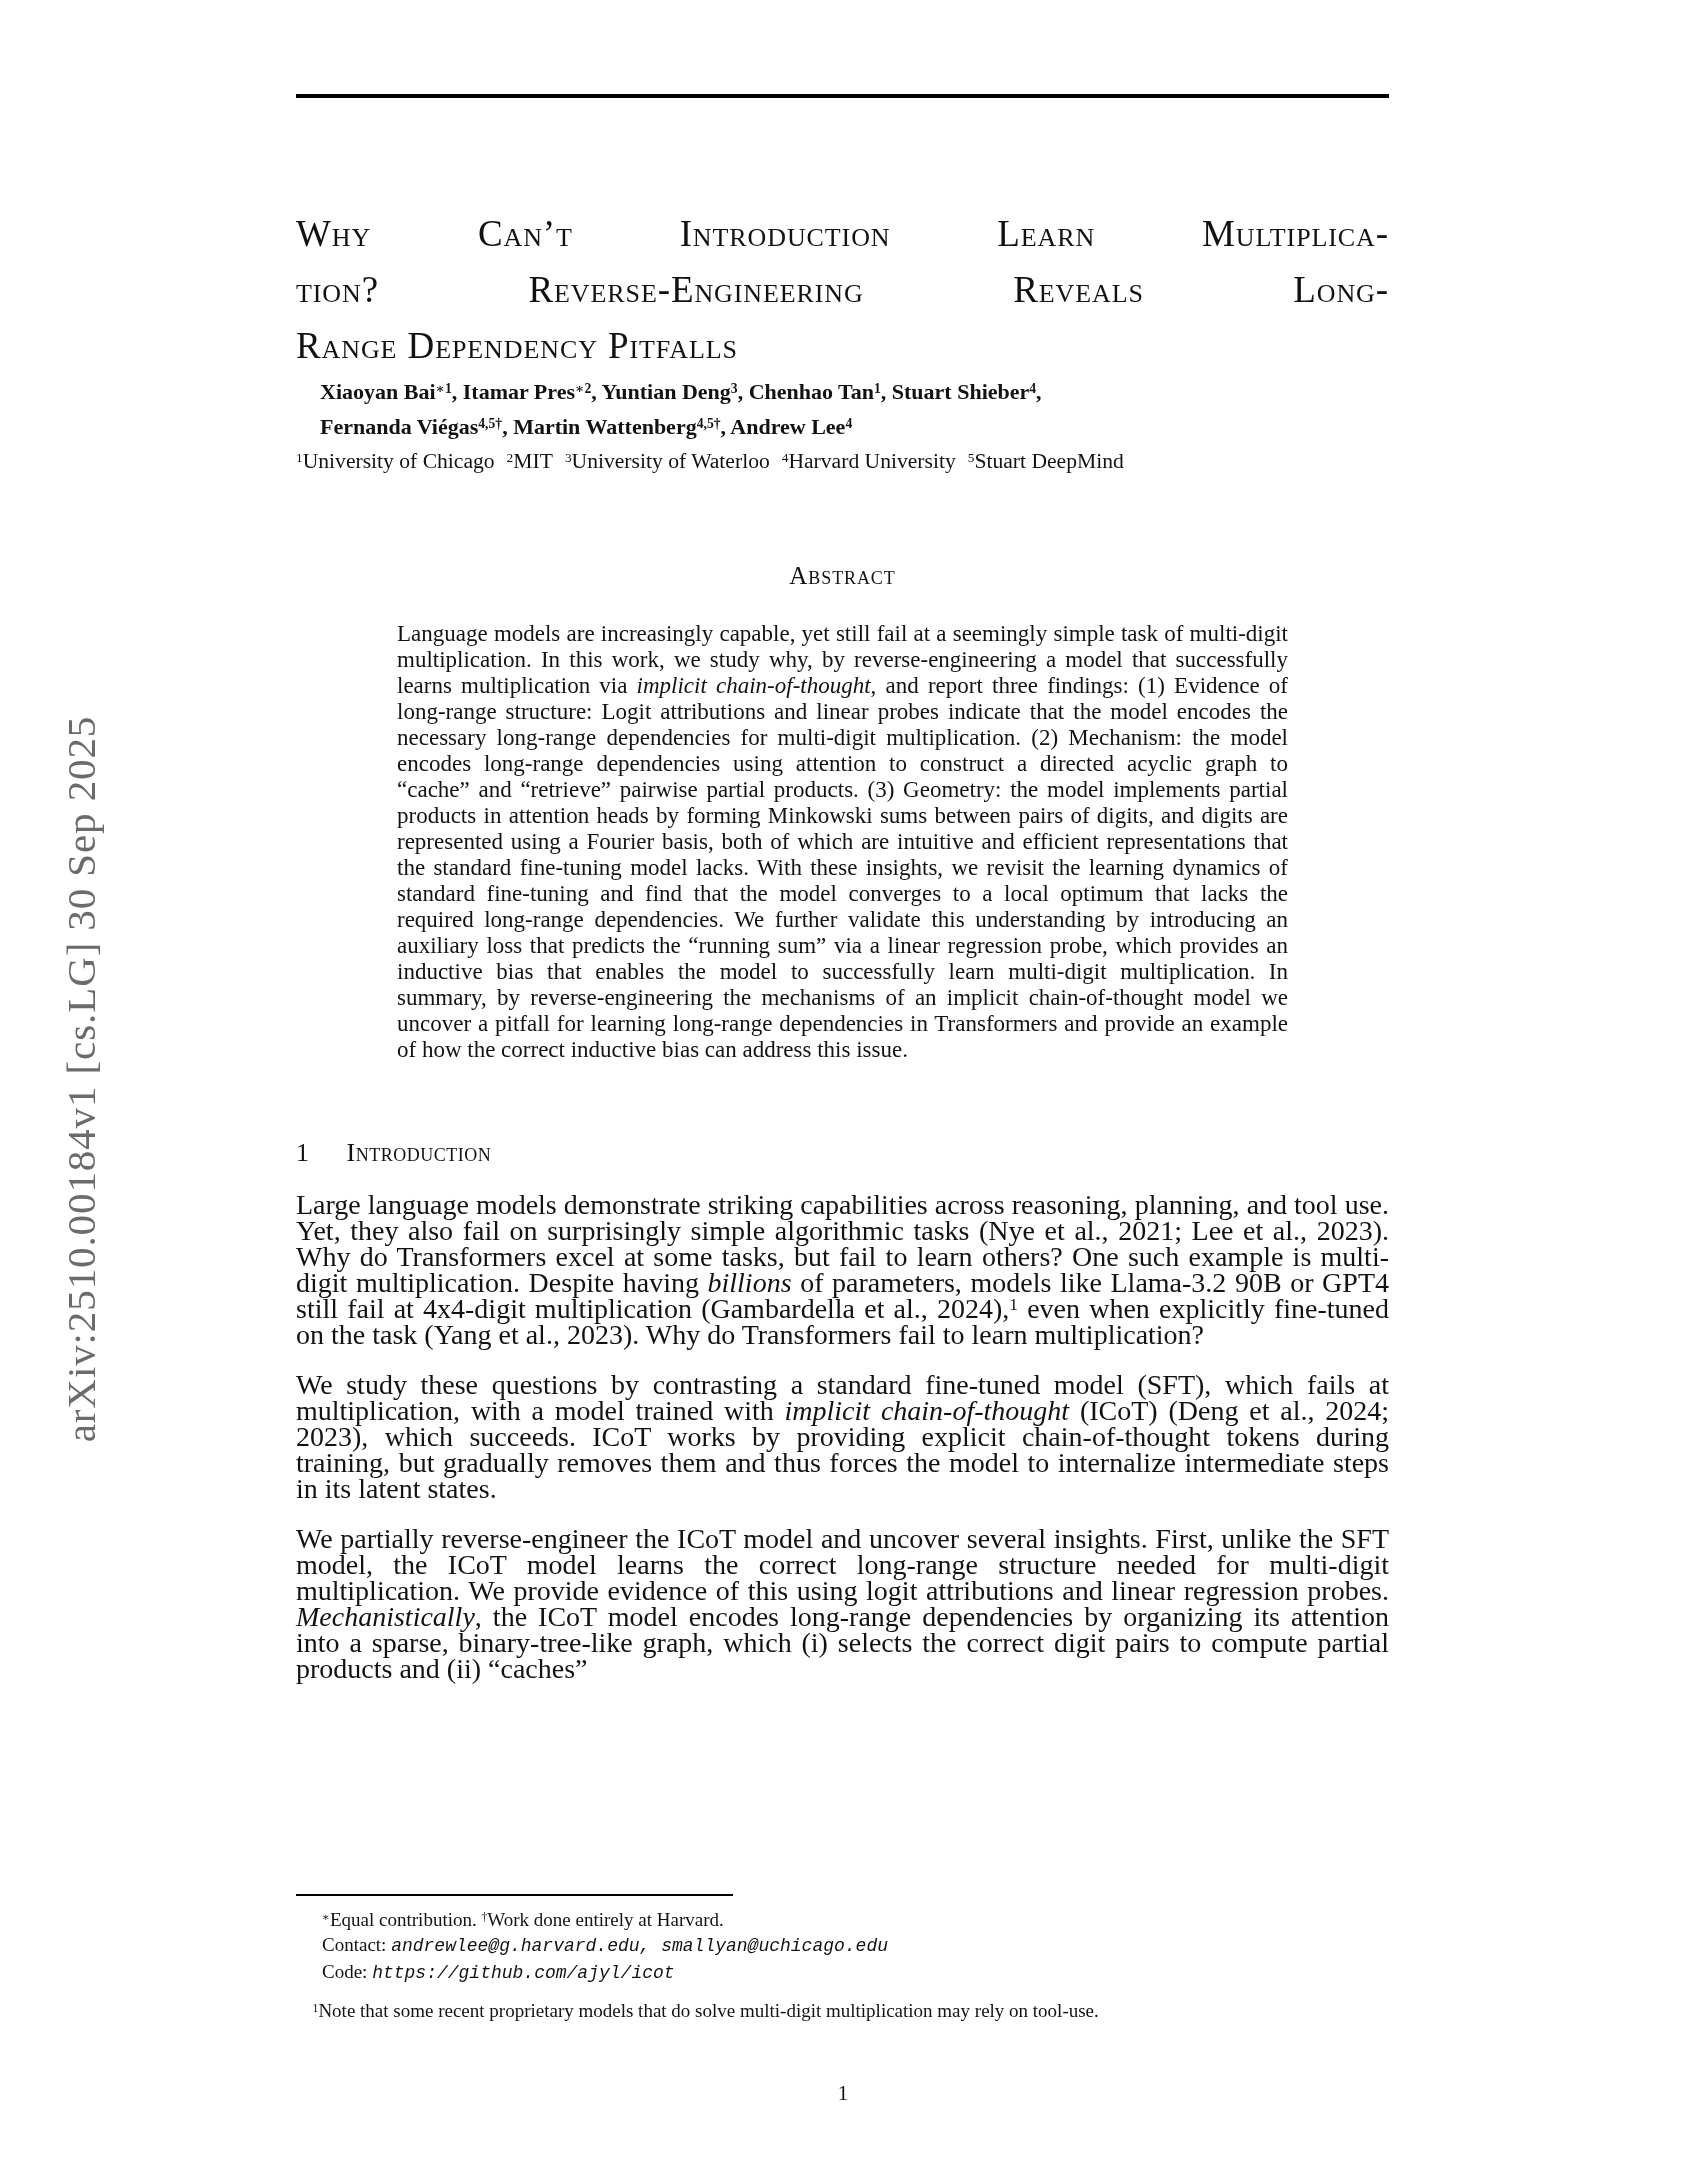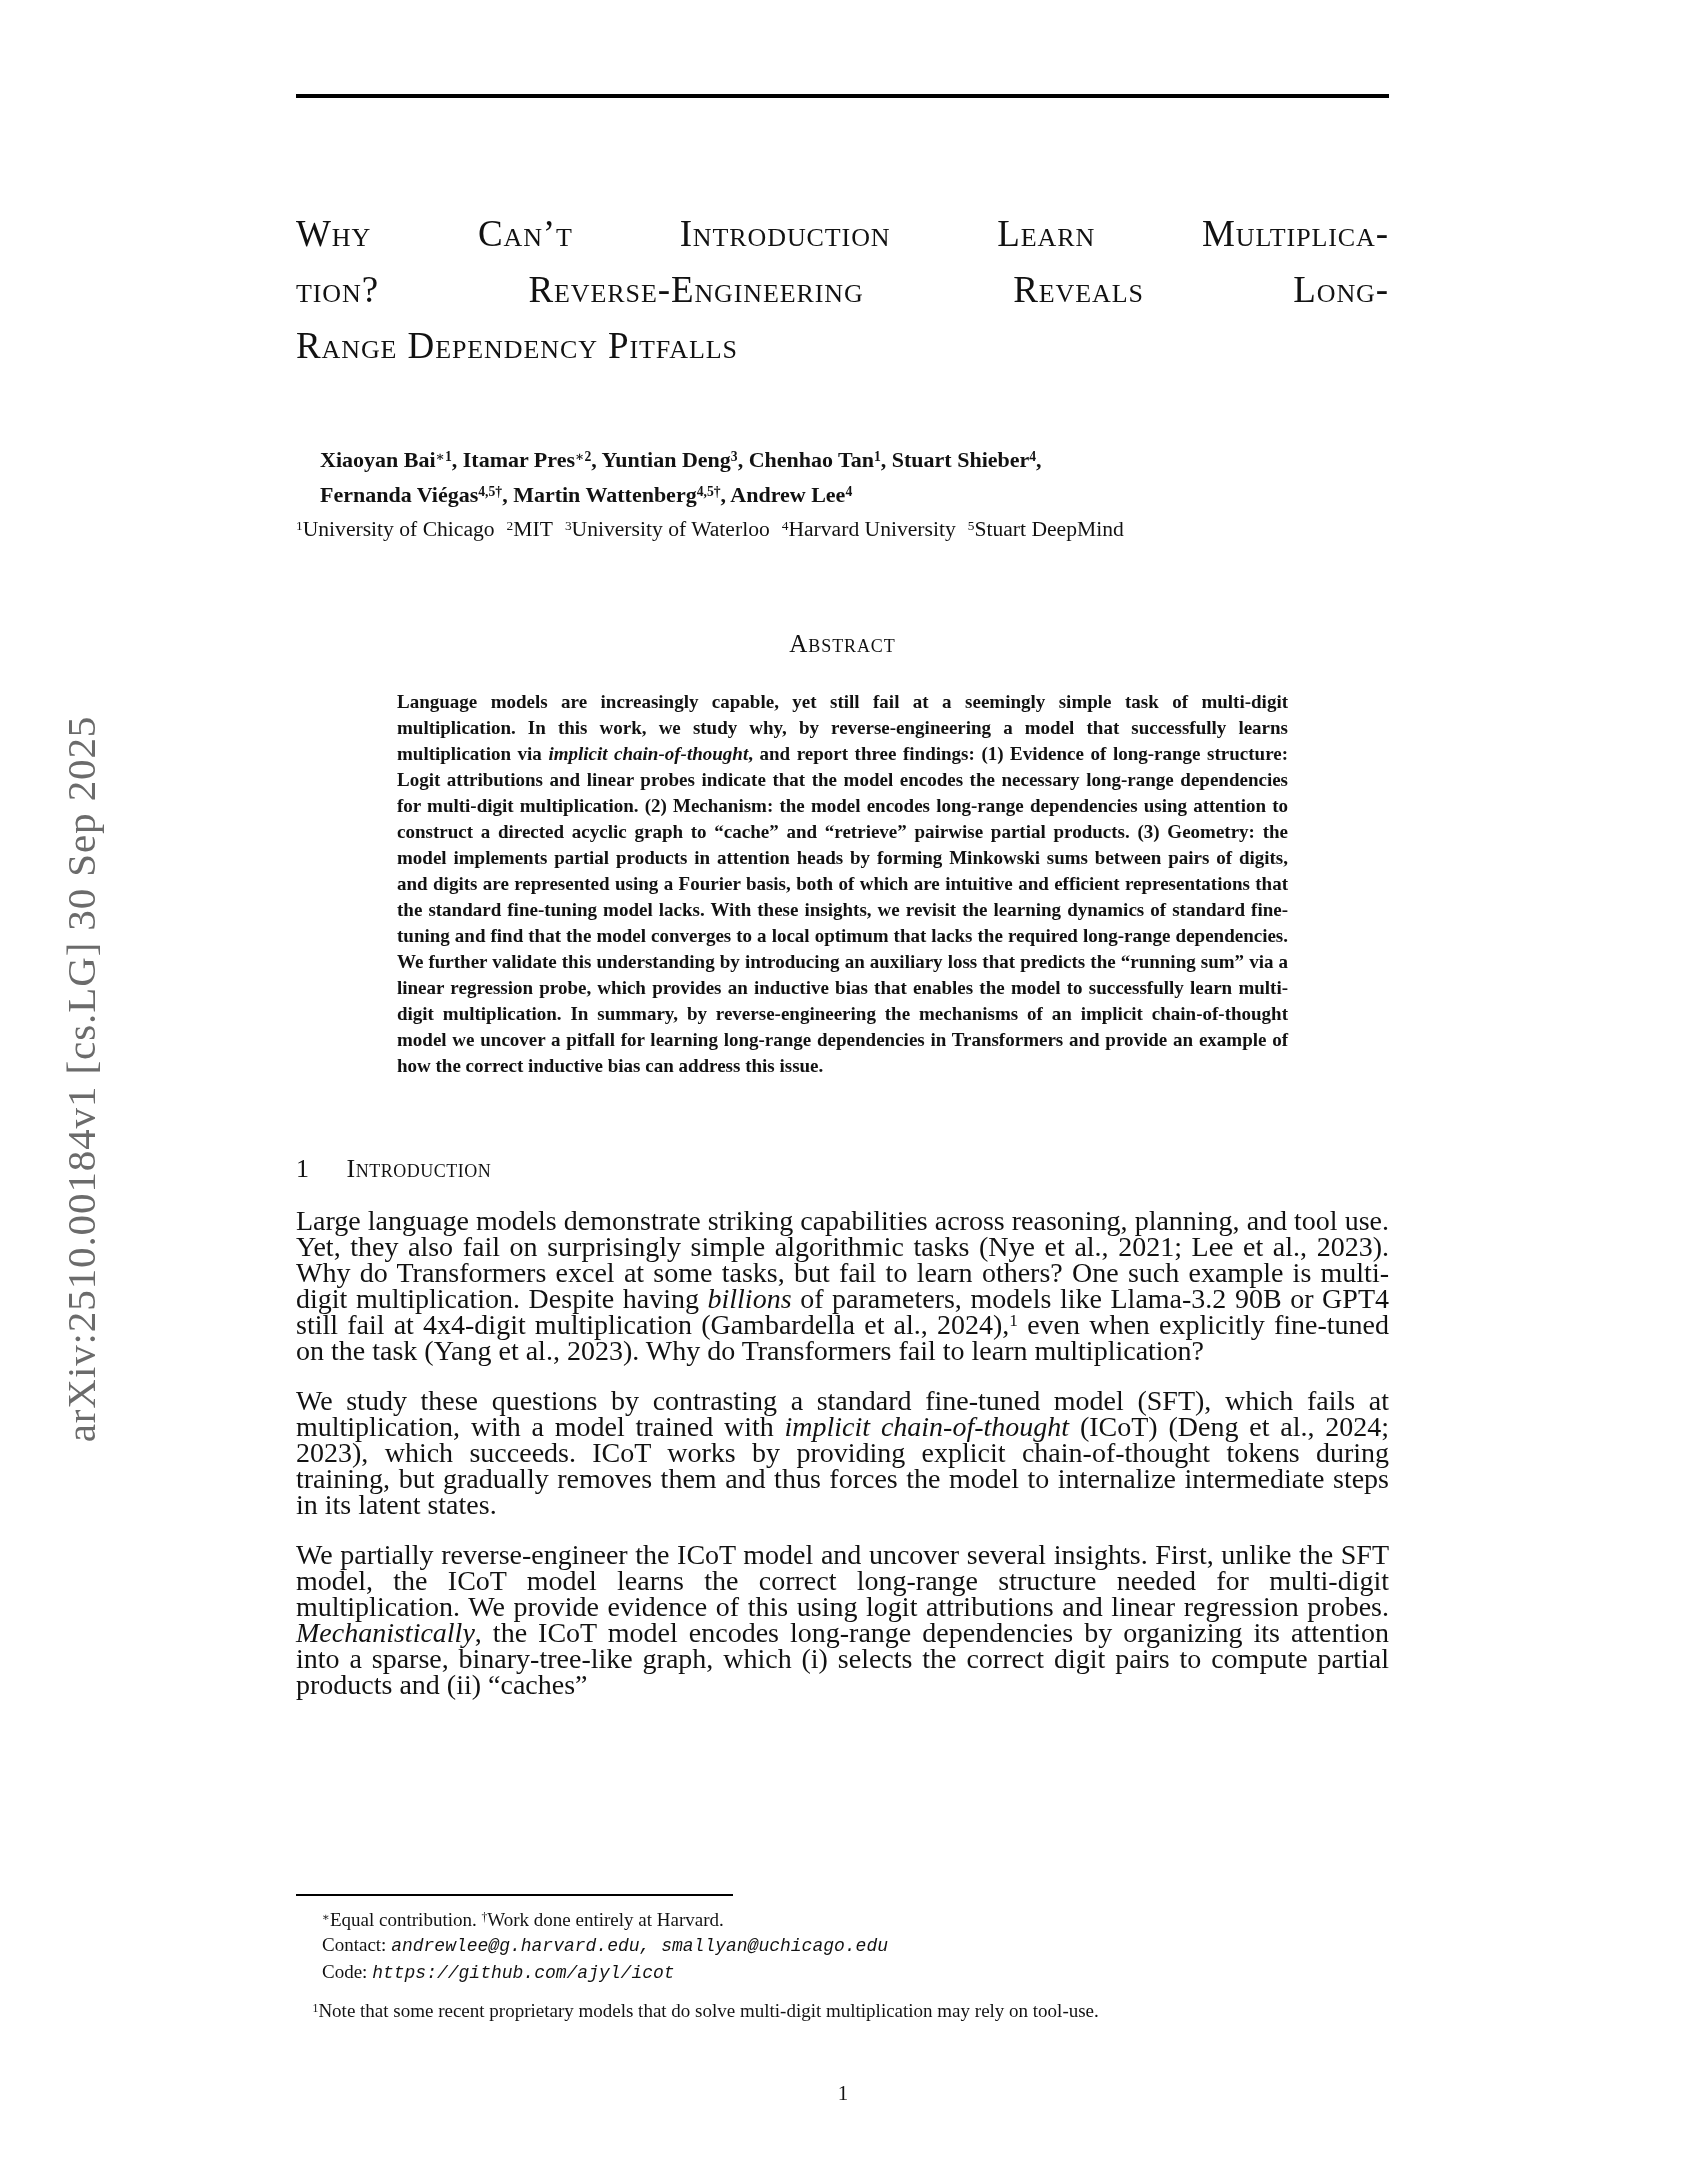--- a/index.html
+++ b/index.html
@@ -39,21 +39,20 @@
     text-align: justify;
     text-align-last: justify;
     white-space: nowrap;
   }
   .title-line.last {
     text-align: left;
     text-align-last: auto;
     white-space: normal;
   }
   .authors {
-    margin-top: 68px;
     padding-left: 24px;
     font-size: 22px;
     line-height: 35px;
     font-weight: bold;
   }
   .affiliations {
     margin-left: -24px;
     font-weight: normal;
     font-size: 21.6px;
   }
@@ -68,24 +67,23 @@
   .abstract-heading {
     margin-top: 83px;
     text-align: center;
     font-size: 25px;
     font-variant: small-caps;
     letter-spacing: 0.9px;
   }
   .abstract-body {
     margin: 31px auto 0 auto;
     width: 891px;
-    font-size: 19px;
+    font-size: 23px;
     line-height: 26px;
     text-align: justify;
-    font-weight: bold;
   }
   h2.section-heading {
     margin: 75px 0 0 0;
     font-size: 26px;
     font-weight: normal;
     font-variant: small-caps;
     letter-spacing: 0.5px;
   }
   .sec-num {
     display: inline-block;

